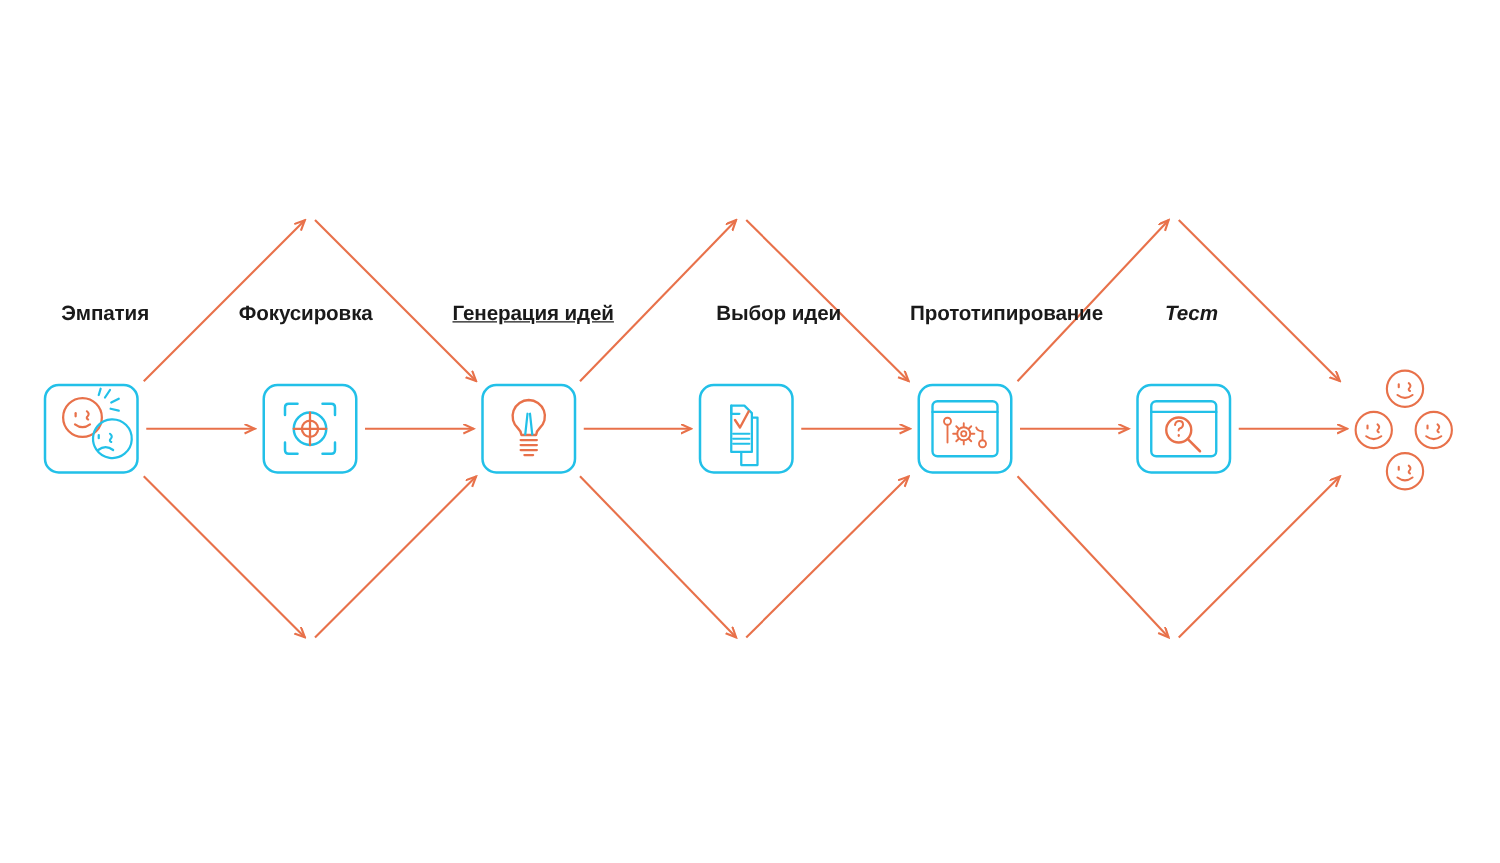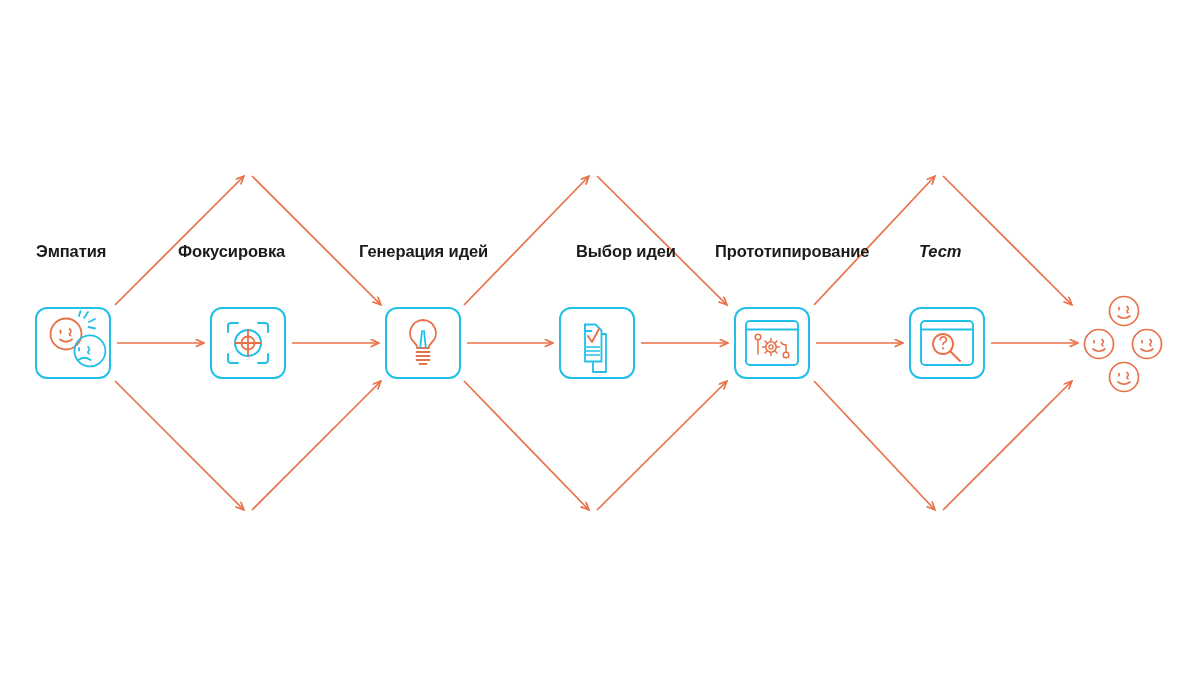--- a/index.html
+++ b/index.html
@@ -26,20 +26,21 @@
   }
   .stage-label {
     position: absolute;
     font-family: "Liberation Sans", sans-serif;
     font-size: 16.5px;
     font-weight: 700;
     color: #1a1a1a;
     white-space: nowrap;
     letter-spacing: -0.1px;
     line-height: 1;
+    margin-left: 13px;
   }
 </style>
 </head>
 <body>
 
 <div id="canvas">
 
   <svg id="flow-svg" viewBox="0 0 1200 690">
     <defs>
       <marker id="arrowOrange" markerWidth="10" markerHeight="10" refX="8.6" refY="4" orient="auto" markerUnits="userSpaceOnUse">
@@ -176,18 +177,18 @@
         <circle cx="1124" cy="377" r="14.5" stroke-width="1.7"></circle>
         <path d="M1119,373.5 L1119,375.7" stroke-width="1.7"></path>
         <path d="M1127,372.5 q2.4,1.9 0.6,3.8 q-1.5,1.5 0.4,2.5" stroke-width="1.6"></path>
         <path d="M1118,382 q6,4.5 12,0" stroke-width="1.7"></path>
       </g>
     </g>
   </svg>
 
   <div class="stage-label" style="left:36px; top:243px;">Эмпатия</div>
   <div class="stage-label" style="left:178px; top:243px;">Фокусировка</div>
-  <div class="stage-label" style="left:359px; top:243px;">Генерация идей</div>
-  <div class="stage-label" style="left:576px; top:243px;">Выбор идеи</div>
+  <div class="stage-label" style="left:349px; top:243px;text-decoration:underline;">Генерация идей</div>
+  <div class="stage-label" style="left:560px; top:243px;">Выбор идеи</div>
   <div class="stage-label" style="left:715px; top:243px;">Прототипирование</div>
   <div class="stage-label" style="left:919px; top:243px;font-style:italic;">Тест</div>
 
 </div>
 
 </body></html>

